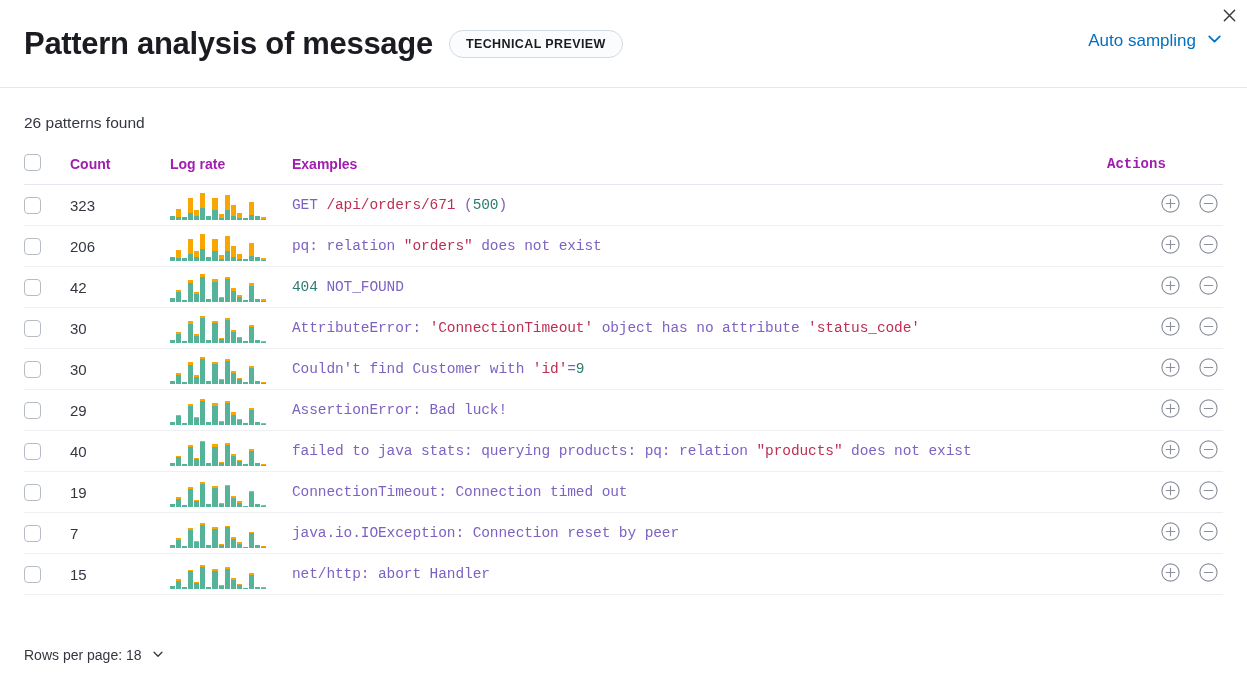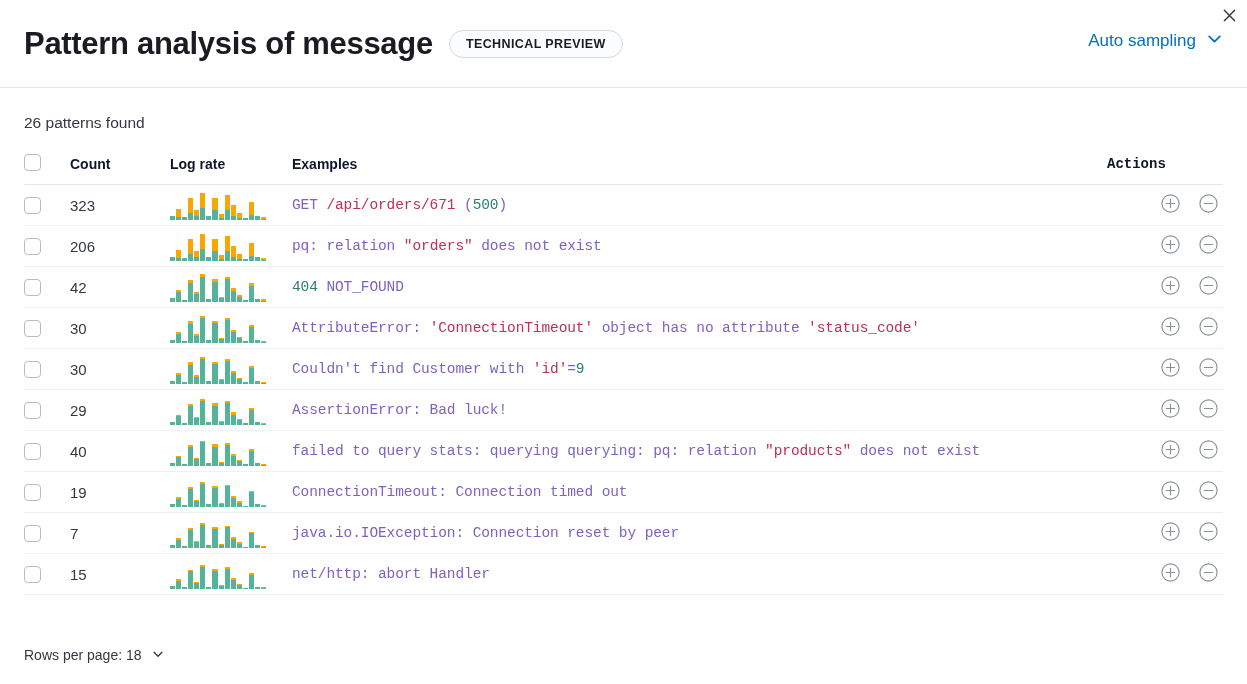--- a/index.html
+++ b/index.html
@@ -84,21 +84,21 @@
     color: #343741;
     margin: 0 0 22px 0;
   }
 
   
   table.patterns { width: 100%; border-collapse: collapse; table-layout: fixed; }
   table.patterns th {
     text-align: left;
     font-size: 14px;
     font-weight: 700;
-    color: #0f172a;
+    color: #a21caf;
     padding: 0 0 11px 0;
     border-bottom: 1px solid #e3e6ed;
     margin-top: 28px;
   }
   table.patterns td {
     padding: 0;
     border-bottom: 1px solid #eef0f4;
     height: 41px;
     vertical-align: middle;
   }
@@ -784,21 +784,21 @@
               <div class="bar">
                 <div class="seg-bot" style="height: 8.75%; background: rgb(84, 179, 153);"></div>
               </div>
               <div class="bar">
                 <div class="seg-top" style="height: 2.5%; background: rgb(247, 167, 0);"></div>
                 <div class="seg-bot" style="height: 5%; background: rgb(84, 179, 153);"></div>
               </div>
             </div>
           </td>
           <td>
-            <div class="example"><span>failed to query stats: querying querying: pq: relation </span><span class="tok-str">"products"</span><span> does not exist</span></div>
+            <div class="example"><span>failed to java stats: querying products: pq: relation </span><span class="tok-str">"products"</span><span> does not exist</span></div>
           </td>
           <td class="actions-cell"><button class="act-btn"><span><svg width="21" height="21" viewBox="0 0 22 22" fill="none" aria-hidden="true">
                   <circle cx="11" cy="11" r="9" stroke="#8b919c" stroke-width="1.2"></circle>
                   <path d="M11 6.6 V15.4 M6.6 11 H15.4" stroke="#8b919c" stroke-width="1.2" stroke-linecap="round"></path>
                 </svg></span></button><button class="act-btn"><span><svg width="21" height="21" viewBox="0 0 22 22" fill="none" aria-hidden="true">
                   <circle cx="11" cy="11" r="9" stroke="#8b919c" stroke-width="1.2"></circle>
                   <path d="M6.6 11 H15.4" stroke="#8b919c" stroke-width="1.2" stroke-linecap="round"></path>
                 </svg></span></button></td>
         </tr>
         <tr>

